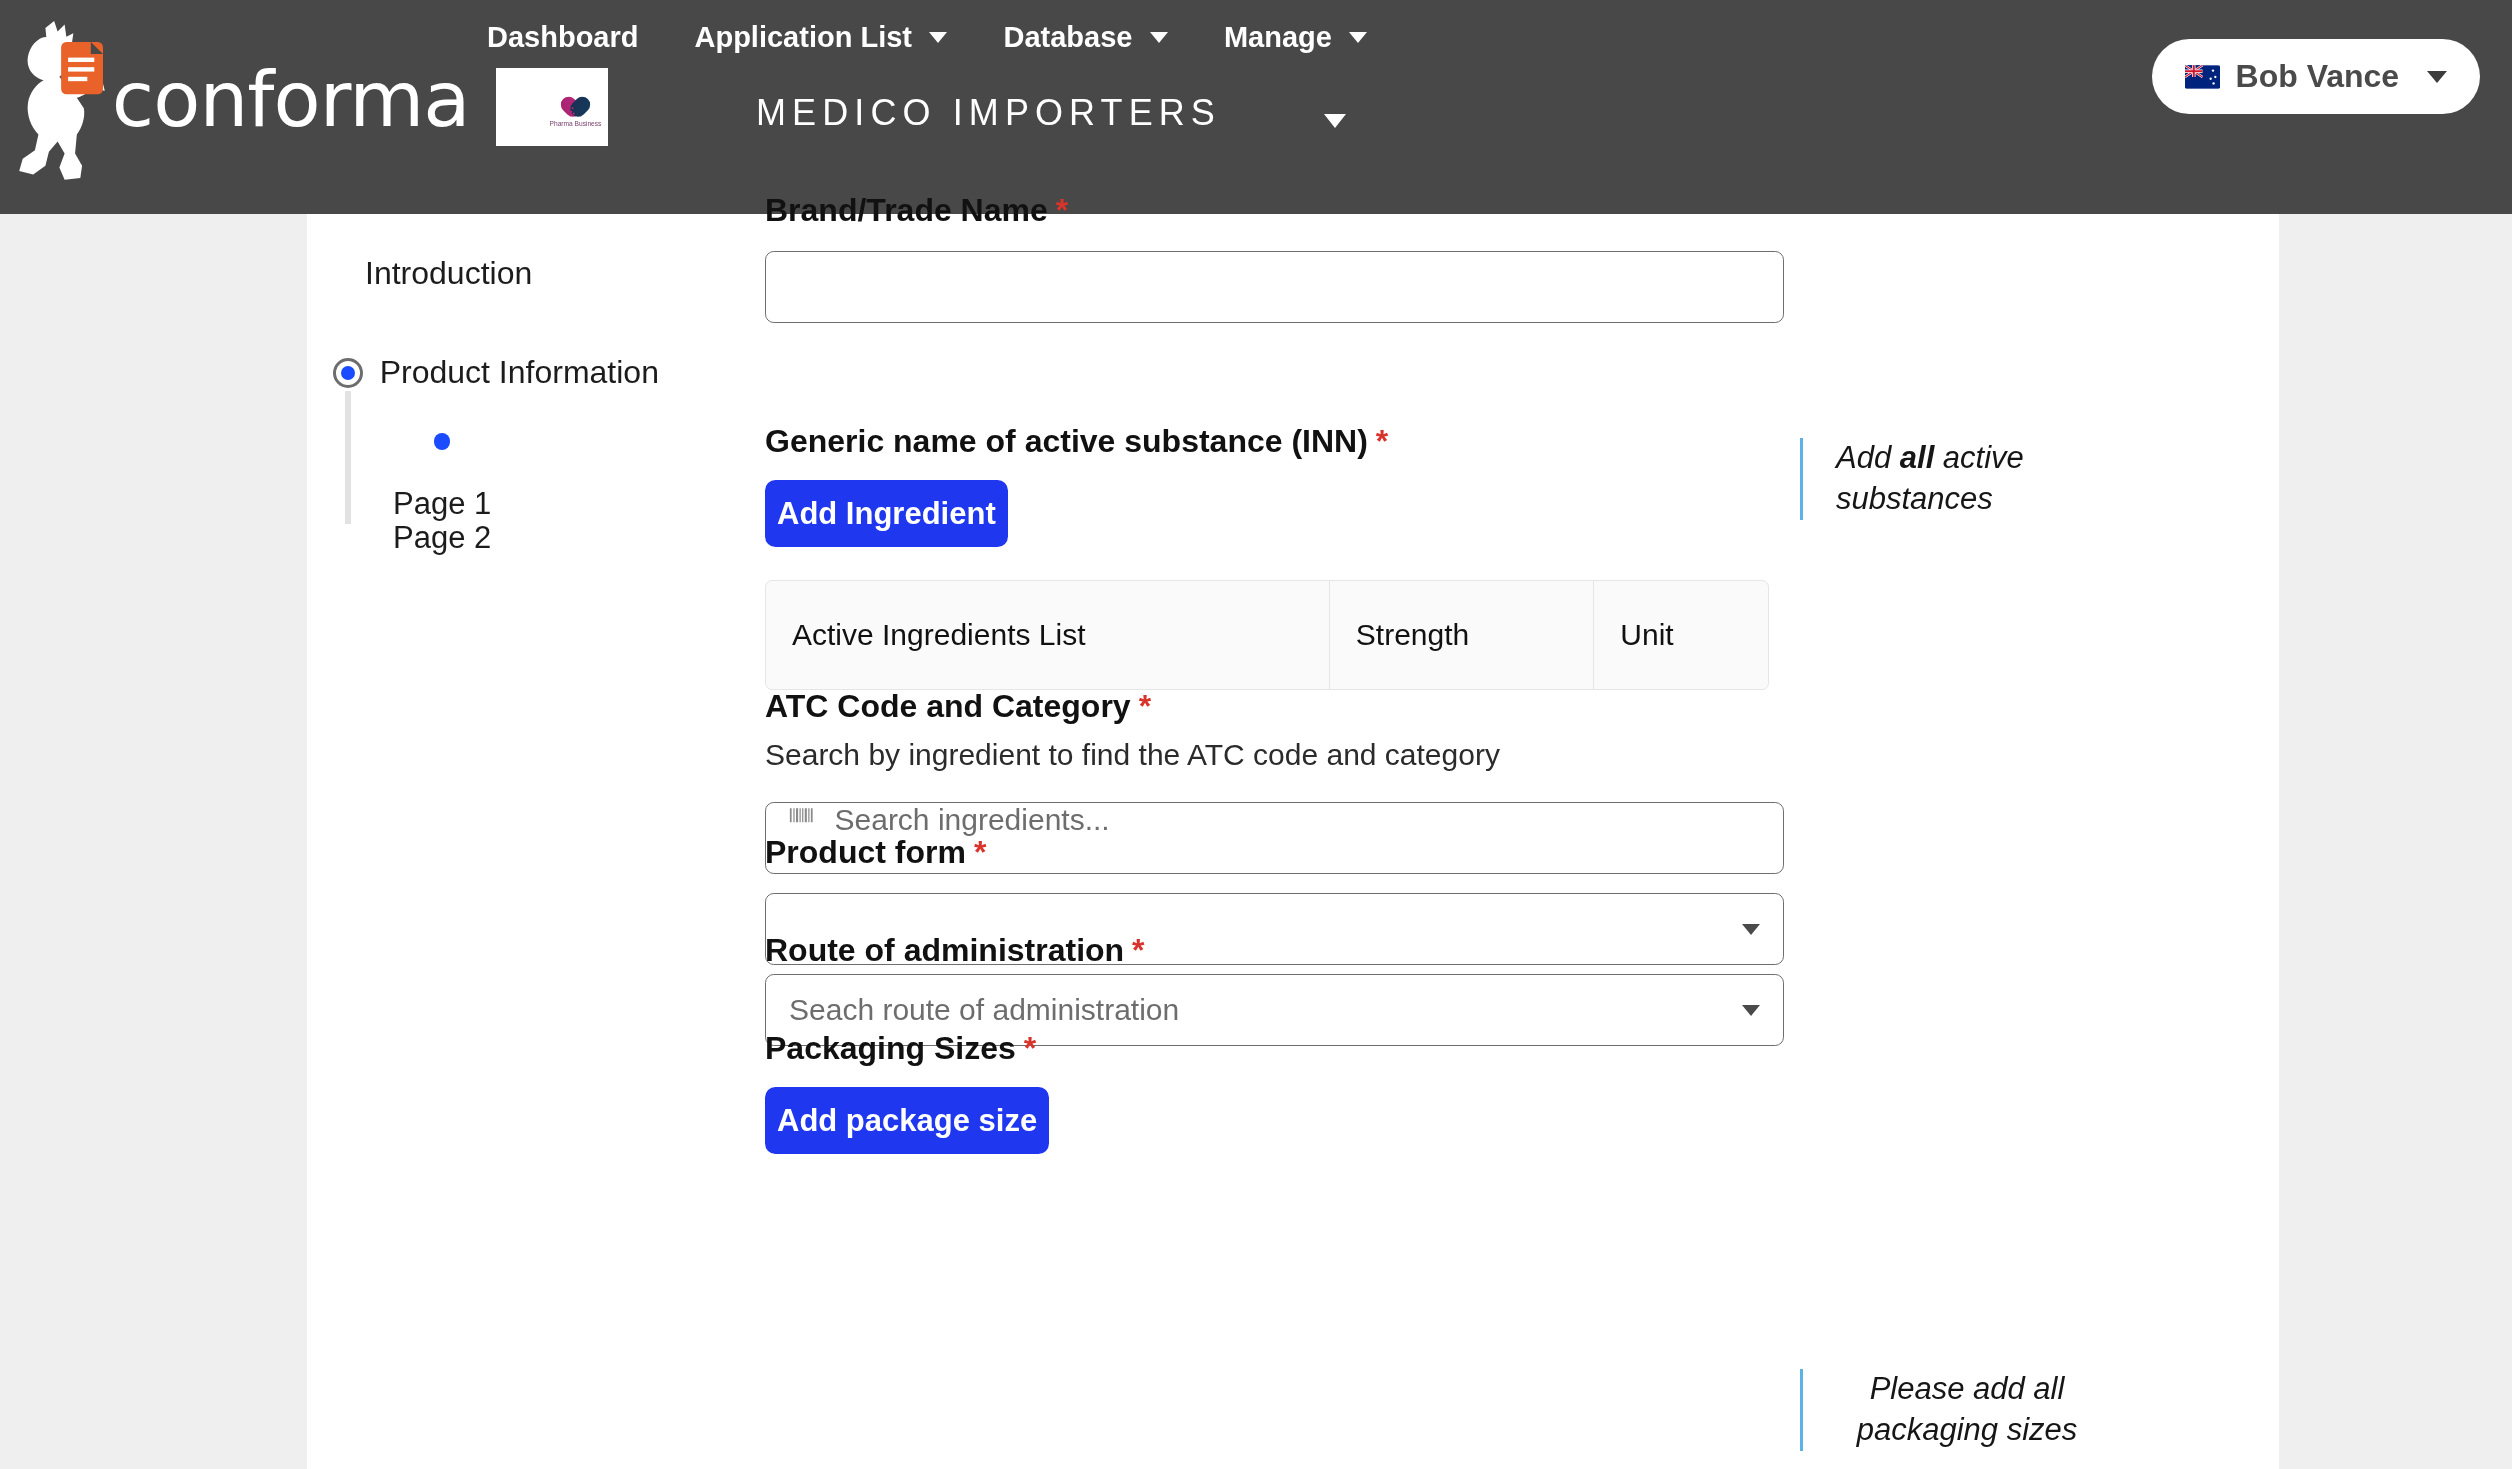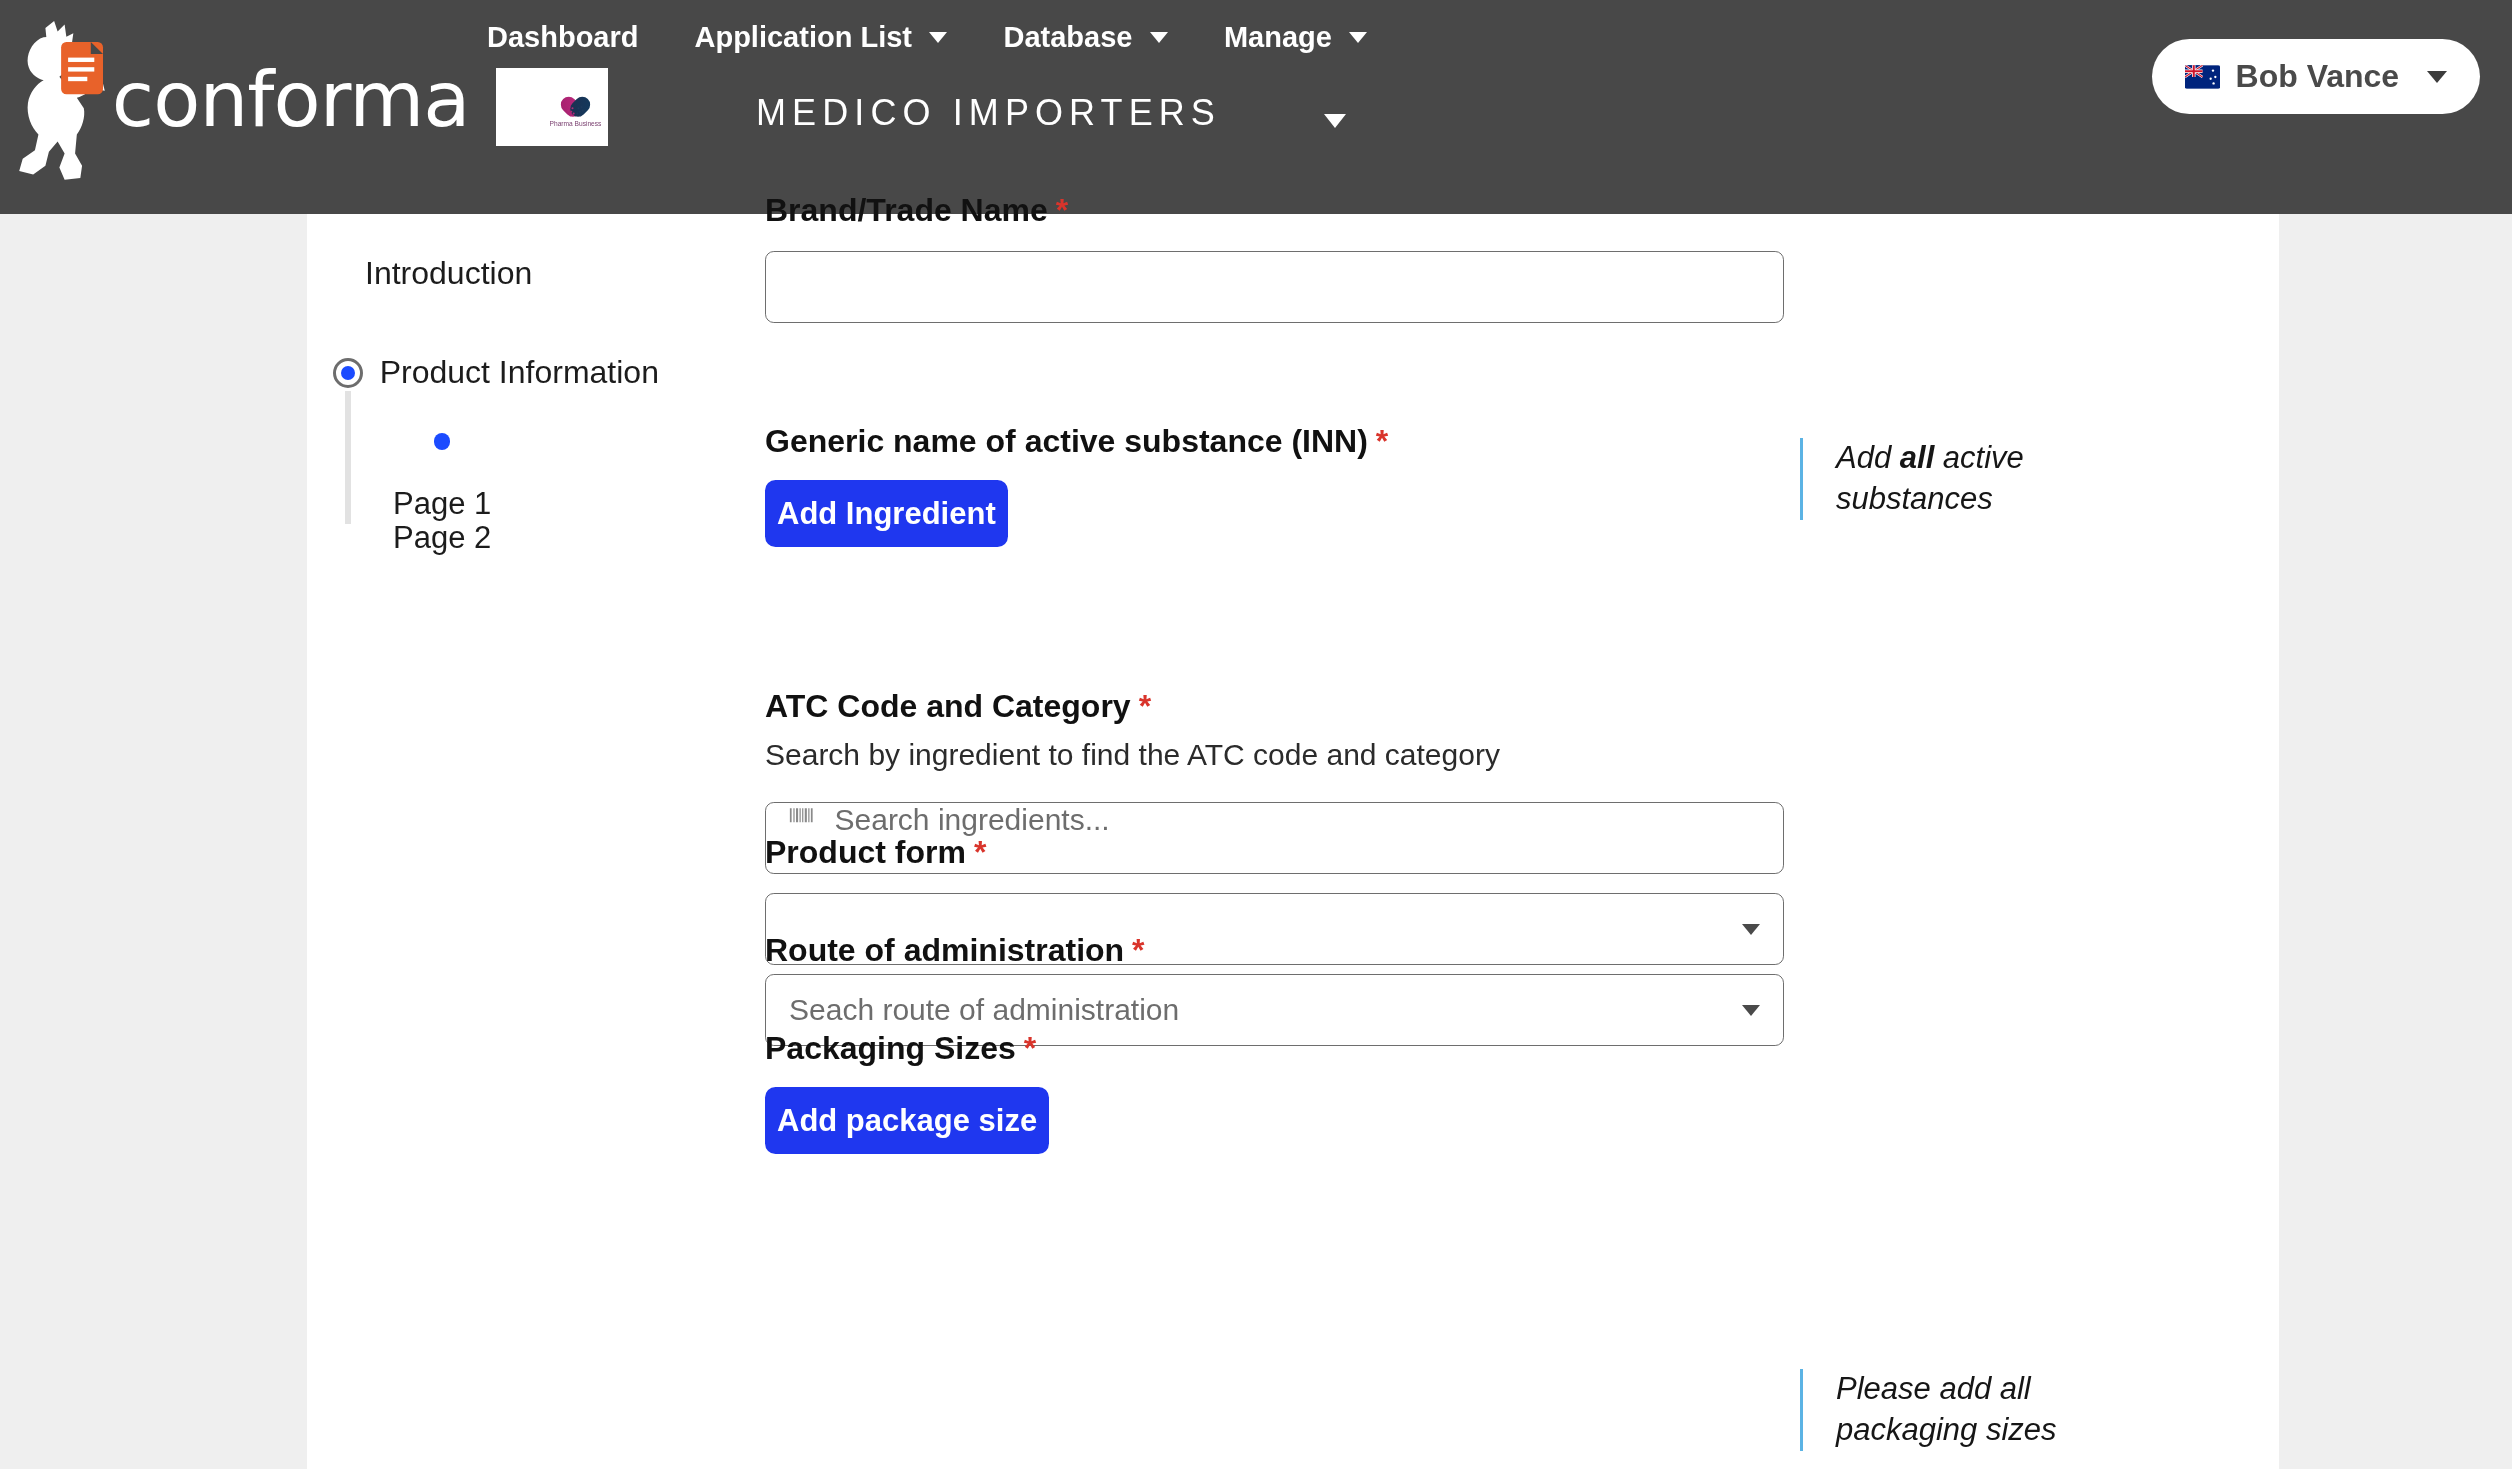--- a/index.html
+++ b/index.html
@@ -237,21 +237,21 @@
     position: absolute;
     border-left: 3.5px solid #5bb3e4;
     padding-left: 33px;
     font-size: 31px;
     font-style: italic;
     color: #161616;
     line-height: 1.32;
   }
   .hint b { font-weight: 700; font-style: italic; }
   .hint-1 { left: 1800px; top: 438px; width: 351px; }
-  .hint-2 { left: 1800px; top: 1369px; width: 298px; }
+  .hint-2 { left: 1800px; top: 1369px; width: 298px; text-align: center; }
 </style>
 </head>
 <body>
 
 <div class="pagebg"></div>
 <div class="contentpanel"></div>
 
 <div class="topbar">
 
   <div class="brand">
@@ -392,20 +392,25 @@
       <span class="ph"></span>
     </div>
   </div>
 
   <div style="position:absolute;left:0;top:210px;">
     <div class="field-label">
       <span>Generic name of active substance (INN)</span><span class="req">*</span>
     </div>
     <button class="btn-blue" style="margin-top:21px;">Add Ingredient</button>
 
+    <div class="ing-table" style="margin-top:33px;">
+      <div class="ing-col c1">Active Ingredients List</div>
+      <div class="ing-col c2">Strength</div>
+      <div class="ing-col c3">Unit</div>
+    </div>
   </div>
 
   <div style="position:absolute;left:0;top:475px;">
     <div class="field-label">
       <span>ATC Code and Category</span><span class="req">*</span>
     </div>
     <div class="field-help">Search by ingredient to find the ATC code and category</div>
     <div class="search-input" style="margin-top:30px;">
       <svg class="barcode-icon" width="24.5" height="24.5" viewBox="0 0 28 28" xmlns="http://www.w3.org/2000/svg">
         <g fill="#8a8a8a">

